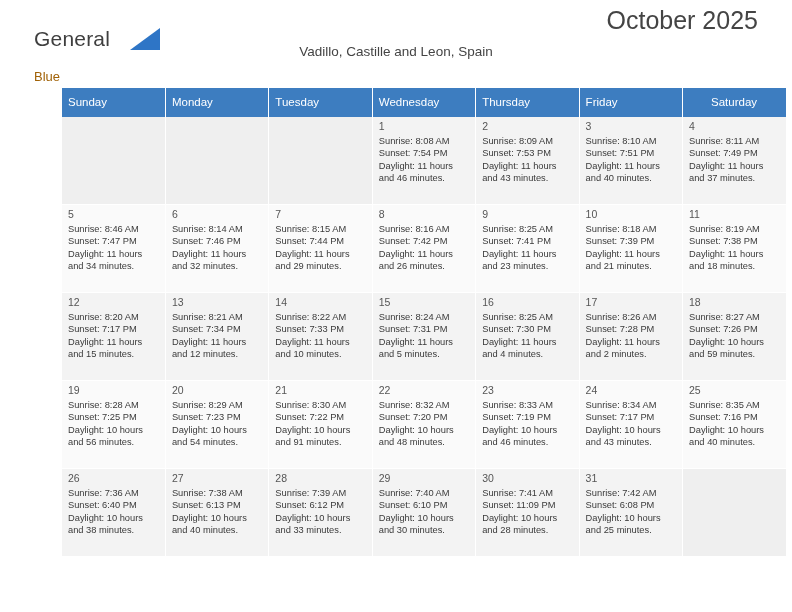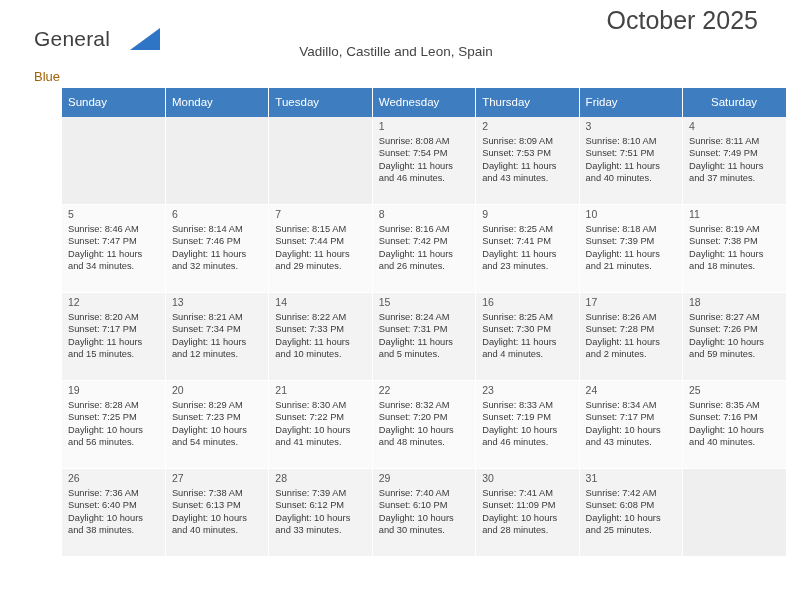--- a/index.html
+++ b/index.html
@@ -289,21 +289,21 @@
             <span class="line">Sunrise: 8:29 AM</span>
             <span class="line">Sunset: 7:23 PM</span>
             <span class="line">Daylight: 10 hours</span>
             <span class="line">and 54 minutes.</span>
           </td>
           <td>
             <span class="daynum">21</span>
             <span class="line">Sunrise: 8:30 AM</span>
             <span class="line">Sunset: 7:22 PM</span>
             <span class="line">Daylight: 10 hours</span>
-            <span class="line">and 41 minutes.</span>
+            <span class="line">and 91 minutes.</span>
           </td>
           <td>
             <span class="daynum">22</span>
             <span class="line">Sunrise: 8:32 AM</span>
             <span class="line">Sunset: 7:20 PM</span>
             <span class="line">Daylight: 10 hours</span>
             <span class="line">and 48 minutes.</span>
           </td>
           <td>
             <span class="daynum">23</span>

